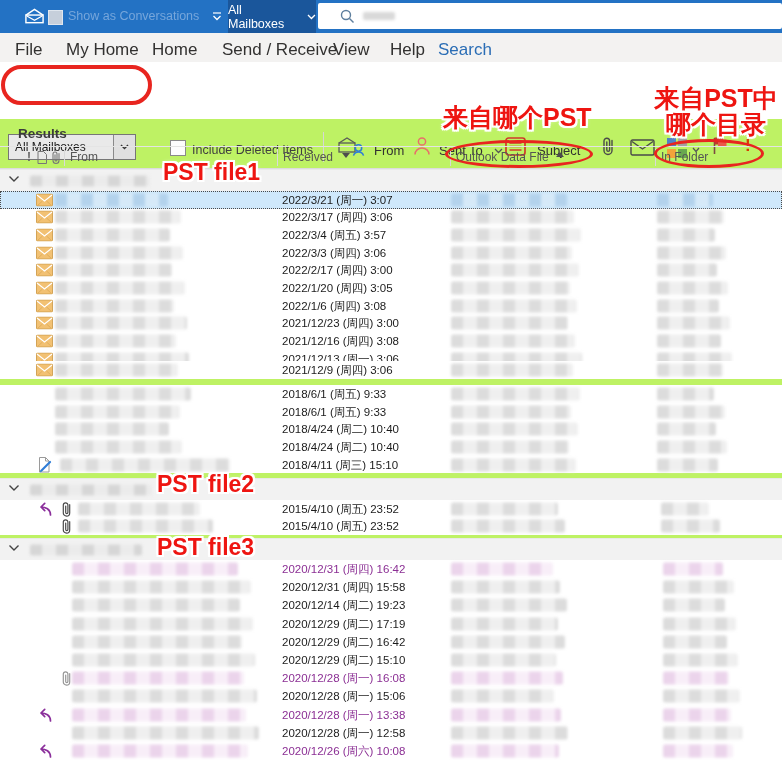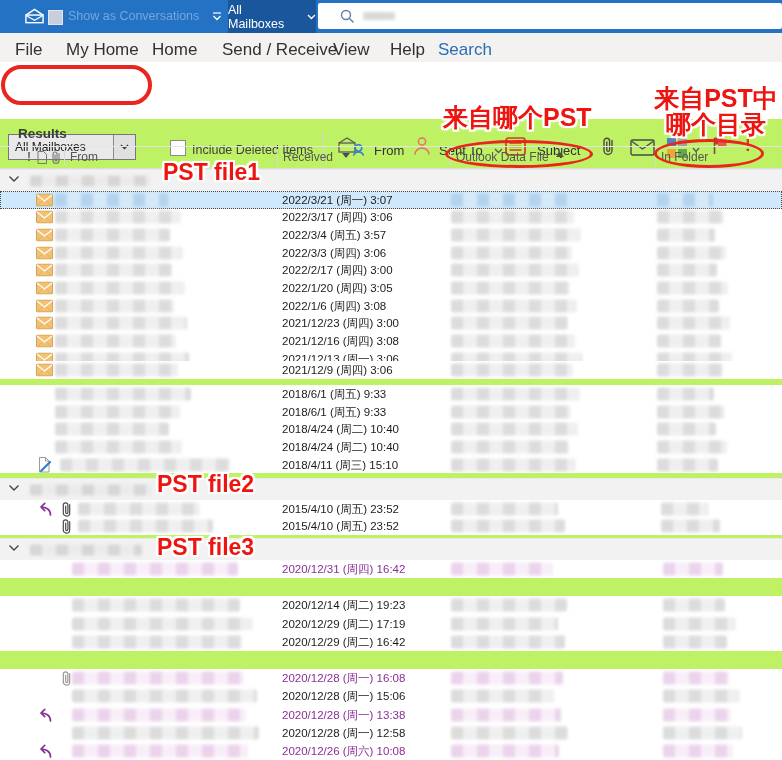--- a/index.html
+++ b/index.html
@@ -409,37 +409,49 @@
             <polyline points="1.5,1.5 6,6 10.5,1.5" fill="none" stroke="#444" stroke-width="1.4"></polyline>
           </svg></span>
         <span class="gname" style="width: 112px;"></span>
       </div>
       <div class="row" style="top: 560px; height: 18.2px;">
         <div class="redact pink" style="left: 72px; width: 166px;"></div>
         <span class="date purple">2020/12/31 (周四) 16:42</span>
         <div class="redact pink" style="left: 451px; width: 102px;"></div>
         <div class="redact pink" style="left: 663px; width: 60px;"></div>
       </div>
+      <div class="row" style="top: 578.2px; height: 18.2px;">
+        <div class="redact gray" style="left: 72px; width: 179px;"></div>
+        <span class="date">2020/12/31 (周四) 15:58</span>
+        <div class="redact gray" style="left: 451px; width: 109px;"></div>
+        <div class="redact gray" style="left: 663px; width: 71px;"></div>
+      </div>
       <div class="row" style="top: 596.4px; height: 18.2px;">
         <div class="redact gray" style="left: 72px; width: 168px;"></div>
         <span class="date">2020/12/14 (周二) 19:23</span>
         <div class="redact gray" style="left: 451px; width: 116px;"></div>
         <div class="redact gray" style="left: 663px; width: 62px;"></div>
       </div>
       <div class="row" style="top: 614.6px; height: 18.2px;">
         <div class="redact gray" style="left: 72px; width: 181px;"></div>
         <span class="date">2020/12/29 (周二) 17:19</span>
         <div class="redact gray" style="left: 451px; width: 107px;"></div>
         <div class="redact gray" style="left: 663px; width: 73px;"></div>
       </div>
       <div class="row" style="top: 632.8px; height: 18.2px;">
         <div class="redact gray" style="left: 72px; width: 170px;"></div>
         <span class="date">2020/12/29 (周二) 16:42</span>
         <div class="redact gray" style="left: 451px; width: 114px;"></div>
         <div class="redact gray" style="left: 663px; width: 64px;"></div>
+      </div>
+      <div class="row" style="top: 651px; height: 18.2px;">
+        <div class="redact gray" style="left: 72px; width: 183px;"></div>
+        <span class="date">2020/12/29 (周二) 15:10</span>
+        <div class="redact gray" style="left: 451px; width: 105px;"></div>
+        <div class="redact gray" style="left: 663px; width: 75px;"></div>
       </div>
       <div class="row" style="top: 669.2px; height: 18.2px;">
         <span class="rowicon" style="left: 61px;"><svg width="11" height="17" viewBox="0 0 11 17">
             <path d="M8.7,4.2 v8.2 a3.2,3.2 0 0 1 -6.4,0 V4.6 a2.3,2.3 0 0 1 4.6,0 v7.4 a1.1,1.1 0 0 1 -2.2,0 V5.5" fill="none" stroke="#979797" stroke-width="1.2" stroke-linecap="round"></path>
           </svg></span>
         <div class="redact pink" style="left: 72px; width: 172px;"></div>
         <span class="date purple">2020/12/28 (周一) 16:08</span>
         <div class="redact pink" style="left: 451px; width: 112px;"></div>
         <div class="redact pink" style="left: 663px; width: 66px;"></div>
       </div>

